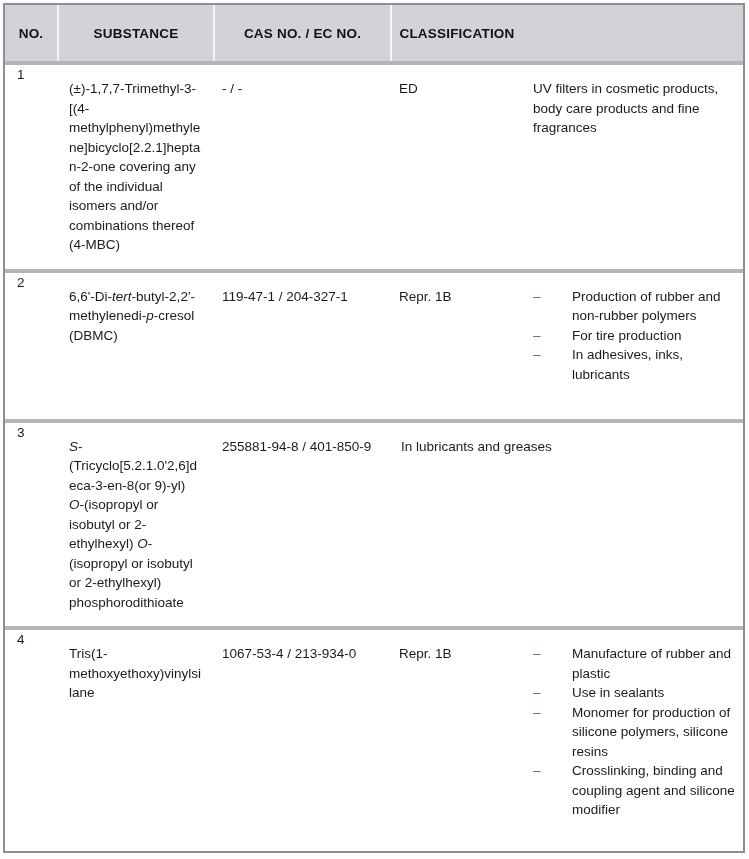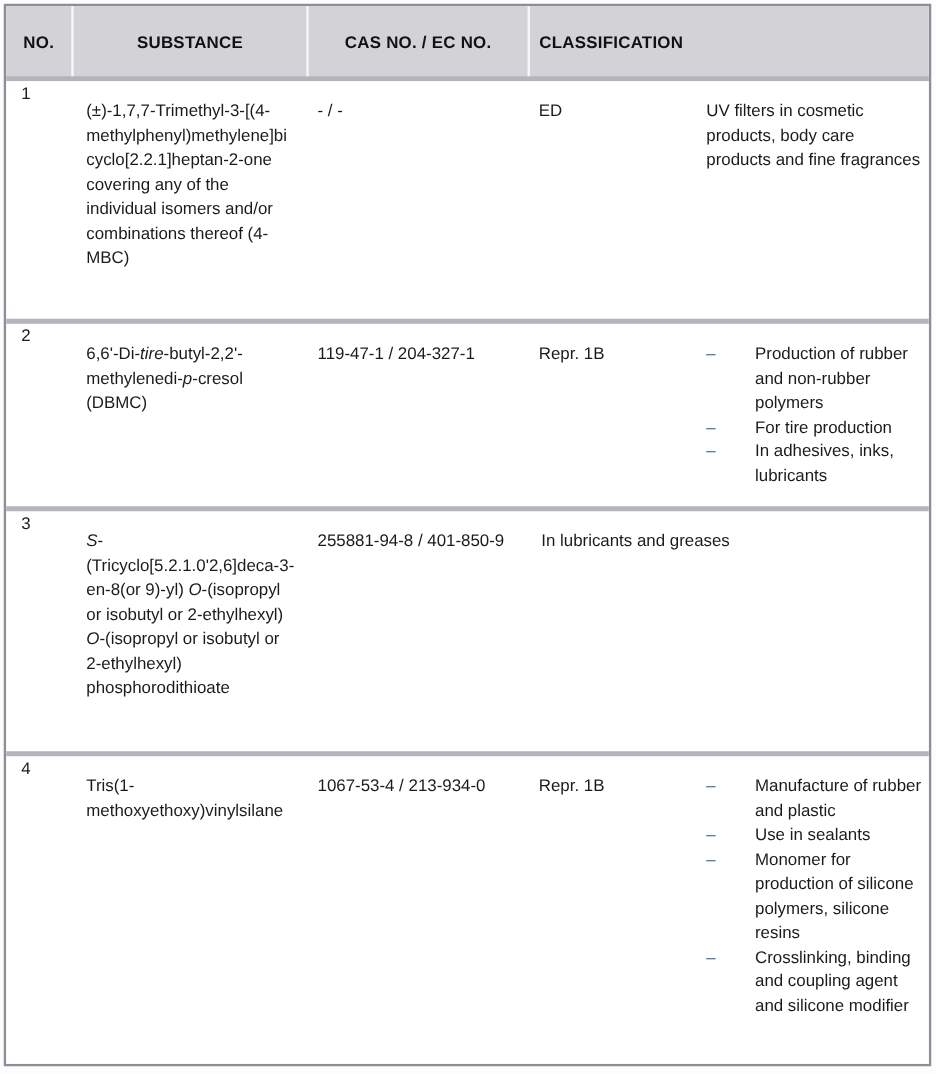--- a/index.html
+++ b/index.html
@@ -46,21 +46,21 @@
     align-items: center;
     justify-content: center;
     font-weight: bold;
     font-size: 13.5px;
     letter-spacing: 0.2px;
     color: #111;
     text-align: center;
   }
   .th + .th { border-left: 2px solid #f6f6f8; }
   .w-no    { width: 52px;  flex: none; }
-  .w-sub   { width: 188px; flex: none; }
+  .w-sub   { width: 156px; flex: none; }
   .w-cas   { width: 177px; flex: none; }
   .w-class { width: 132px; flex: none; }
   .w-uses  { flex: 1; }
   
   .tbody {
     flex: 1;
     display: flex;
     flex-direction: column;
   }
   .trow {
@@ -121,21 +121,21 @@
     </div>
     <div class="cell c-uses w-uses">
       <div class="cell-inner">UV filters in cosmetic products, body care products and fine fragrances</div>
     </div>
   </div>
         <div class="trow">
     <div class="cell c-no w-no">
       <div class="cell-inner">2</div>
     </div>
     <div class="cell c-sub w-sub">
-      <div class="cell-inner"><span>6,6'-Di-</span><em>tire</em><span>-butyl-2,2'-methylenedi-</span><em>p</em><span>-cresol (DBMC)</span></div>
+      <div class="cell-inner"><span>6,6'-Di-</span><em>tert</em><span>-butyl-2,2'-methylenedi-</span><em>p</em><span>-cresol (DBMC)</span></div>
     </div>
     <div class="cell c-cas w-cas">
       <div class="cell-inner">119-47-1 / 204-327-1</div>
     </div>
     <div class="cell c-class w-class">
       <div class="cell-inner">Repr. 1B</div>
     </div>
     <div class="cell c-uses w-uses">
       <div class="cell-inner">
               <div class="use-item">

